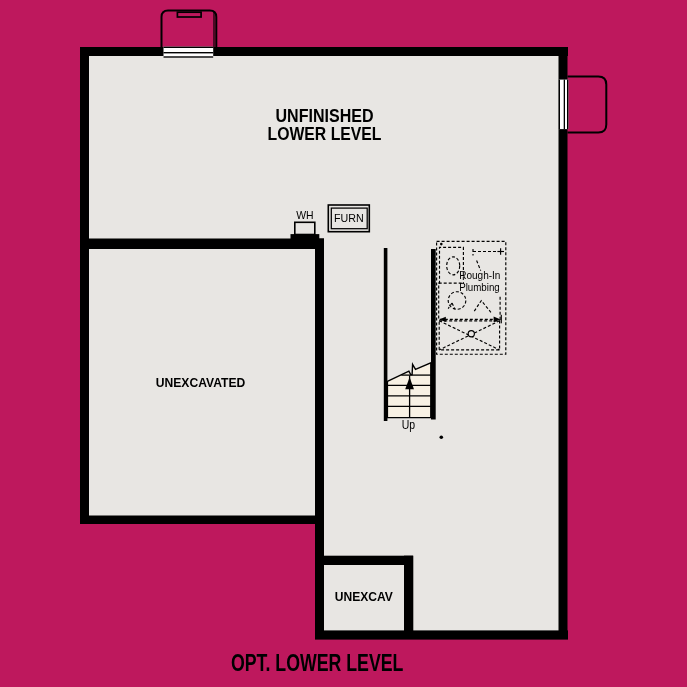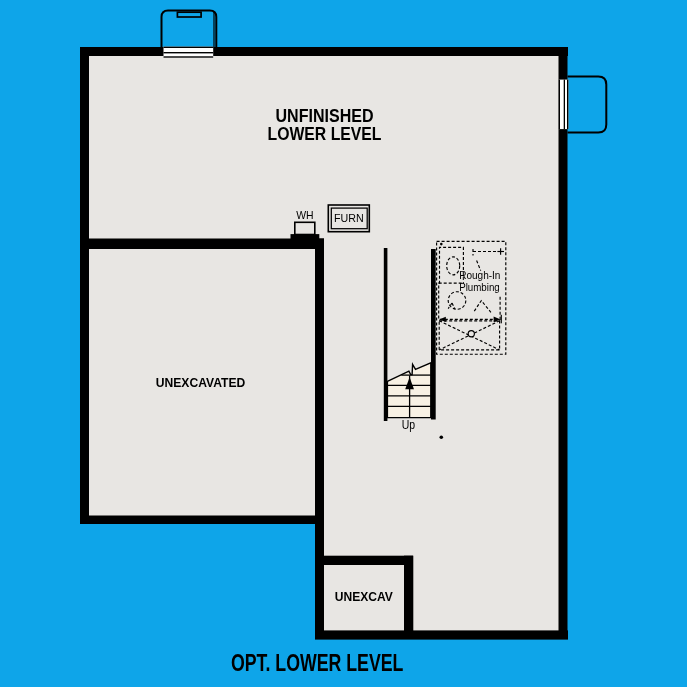--- a/index.html
+++ b/index.html
@@ -1,16 +1,16 @@
 <!DOCTYPE html>
 <html><head>
 <meta charset="utf-8">
 <style>
   html,body{margin:0;padding:0;background:#ffffff;}
-  .page{position:relative;width:687px;height:687px;background:#0ea5e9;font-family:"Liberation Sans",sans-serif;}
+  .page{position:relative;width:687px;height:687px;background:#be185d;font-family:"Liberation Sans",sans-serif;}
   svg{position:absolute;top:0;left:0;will-change:transform;}
   text{font-family:"Liberation Sans",sans-serif;fill:#000;}
 </style>
 </head>
 <body>
 <div class="page">
 <svg width="687" height="687" viewBox="0 0 687 687">
 
   <rect x="88" y="55" width="471" height="469" fill="#e8e6e3"></rect>
 

